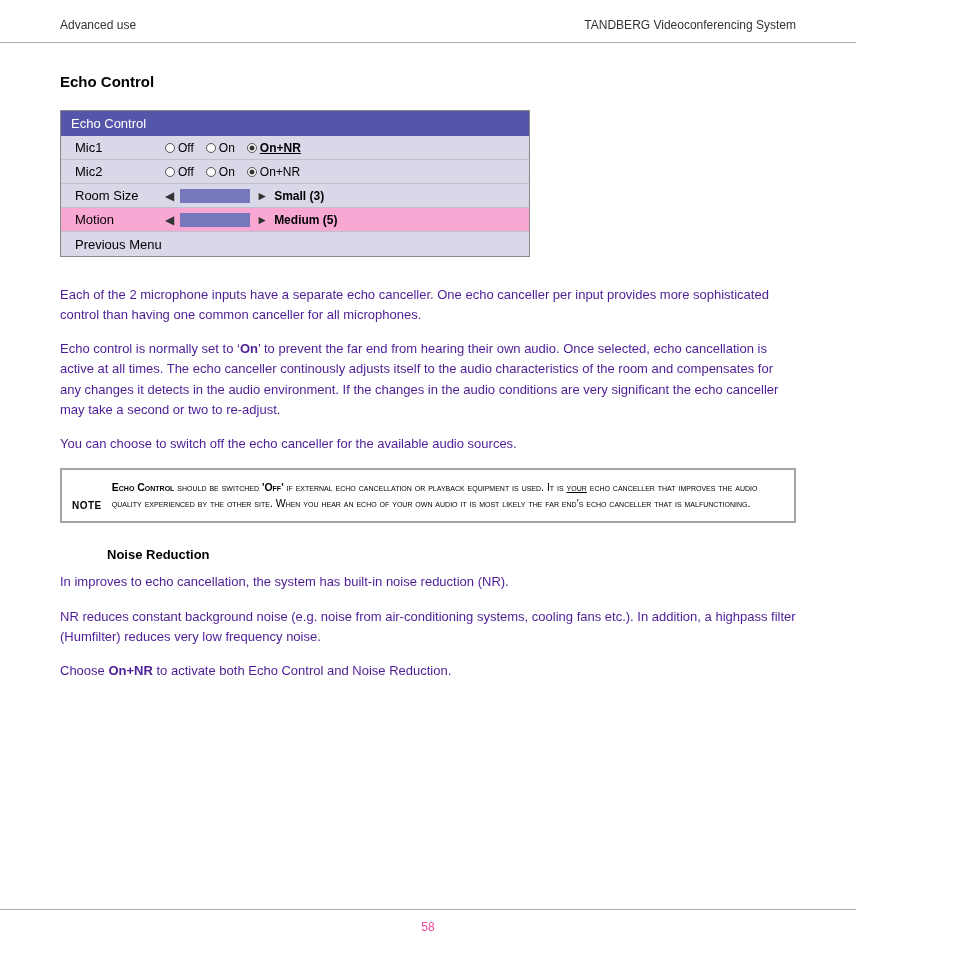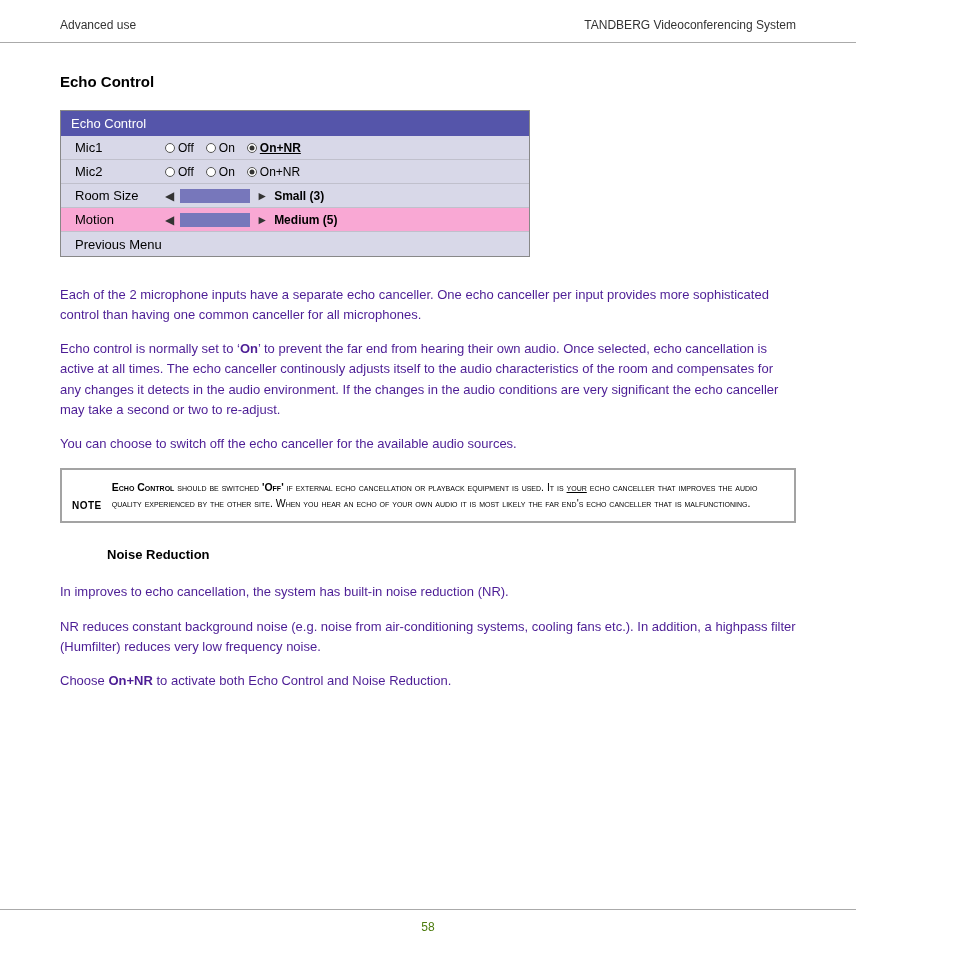--- a/index.html
+++ b/index.html
@@ -169,36 +169,36 @@
       font-variant: small-caps;
     }
     .note-content u {
       text-decoration: underline;
     }
 
     
     .section-title {
       font-size: 13px;
       font-weight: bold;
-      margin-bottom: 20px;
+      margin-bottom: 10px;
       margin-top: 6px;
       padding-left: 47px;
     }
 
     
     .footer {
       position: absolute;
       bottom: 20px;
       left: 0;
       right: 0;
       text-align: center;
       border-top: 1px solid #aaa;
       padding-top: 10px;
       font-size: 12px;
-      color: #4d7c0f;
+      color: #ec4899;
     }
   </style>
 </head>
 <body>
 
 <div class="page-container">
 
   <div class="header">
     <span class="header-left">Advanced use</span>
     <span class="header-right">TANDBERG Videoconferencing System</span>

